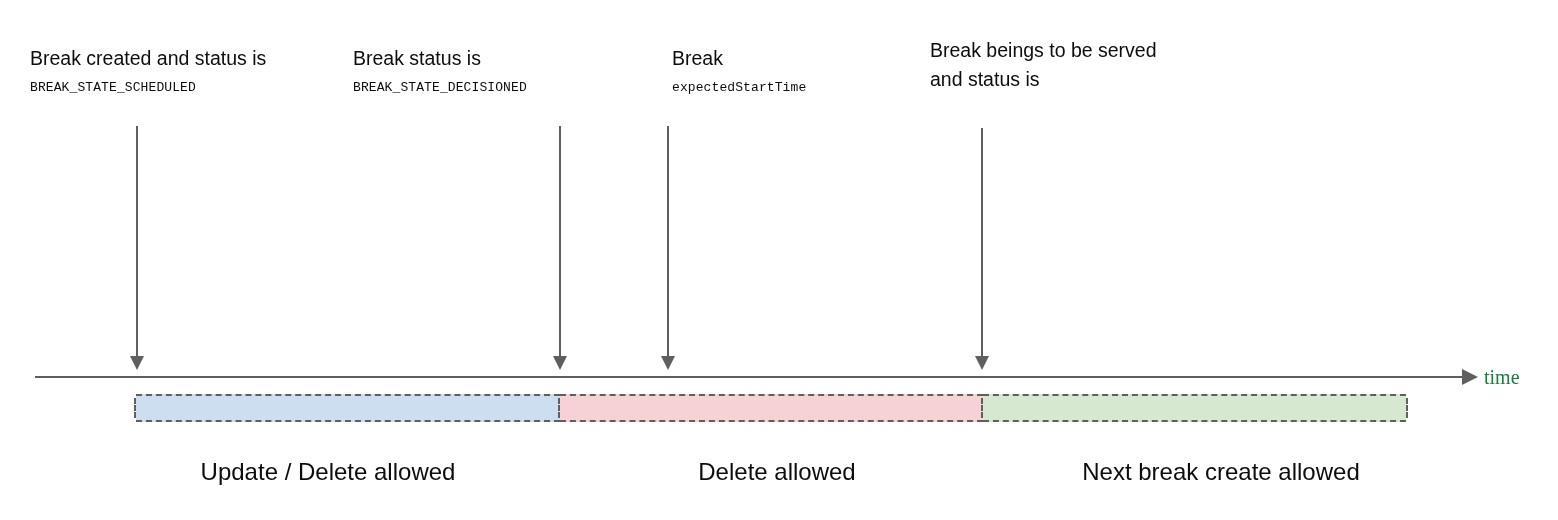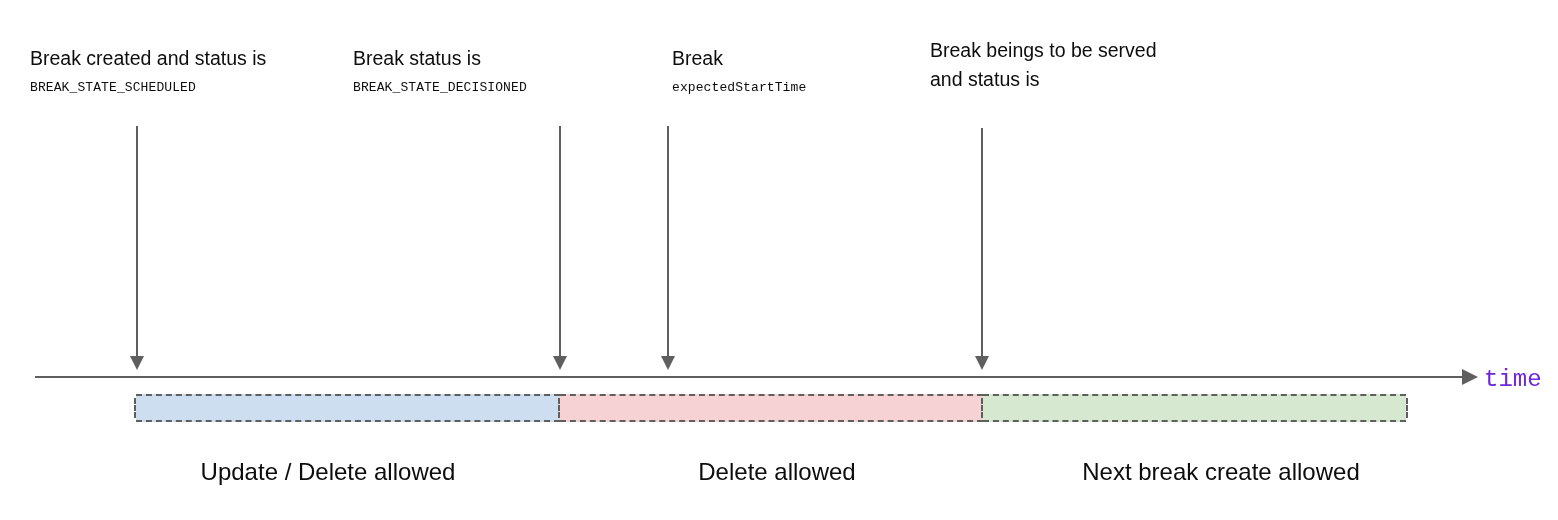--- a/index.html
+++ b/index.html
@@ -76,23 +76,23 @@
     width: 0;
     height: 0;
     border-top: 8px solid transparent;
     border-bottom: 8px solid transparent;
     border-left: 16px solid #5f5f5f;
   }
   #time-axis-label {
     position: absolute;
     left: 1484px;
     top: 366px;
-    font-size: 24px;
-    color: #6d28d9;
-    font-family: Liberation Mono, monospace;
+    font-size: 20px;
+    color: #15803d;
+    font-family: Liberation Serif, serif;
   }
 
   
   .phase-bar {
     position: absolute;
     top: 394px;
     height: 28px;
     box-sizing: border-box;
     border: 2px dashed #5f5f5f;
   }

